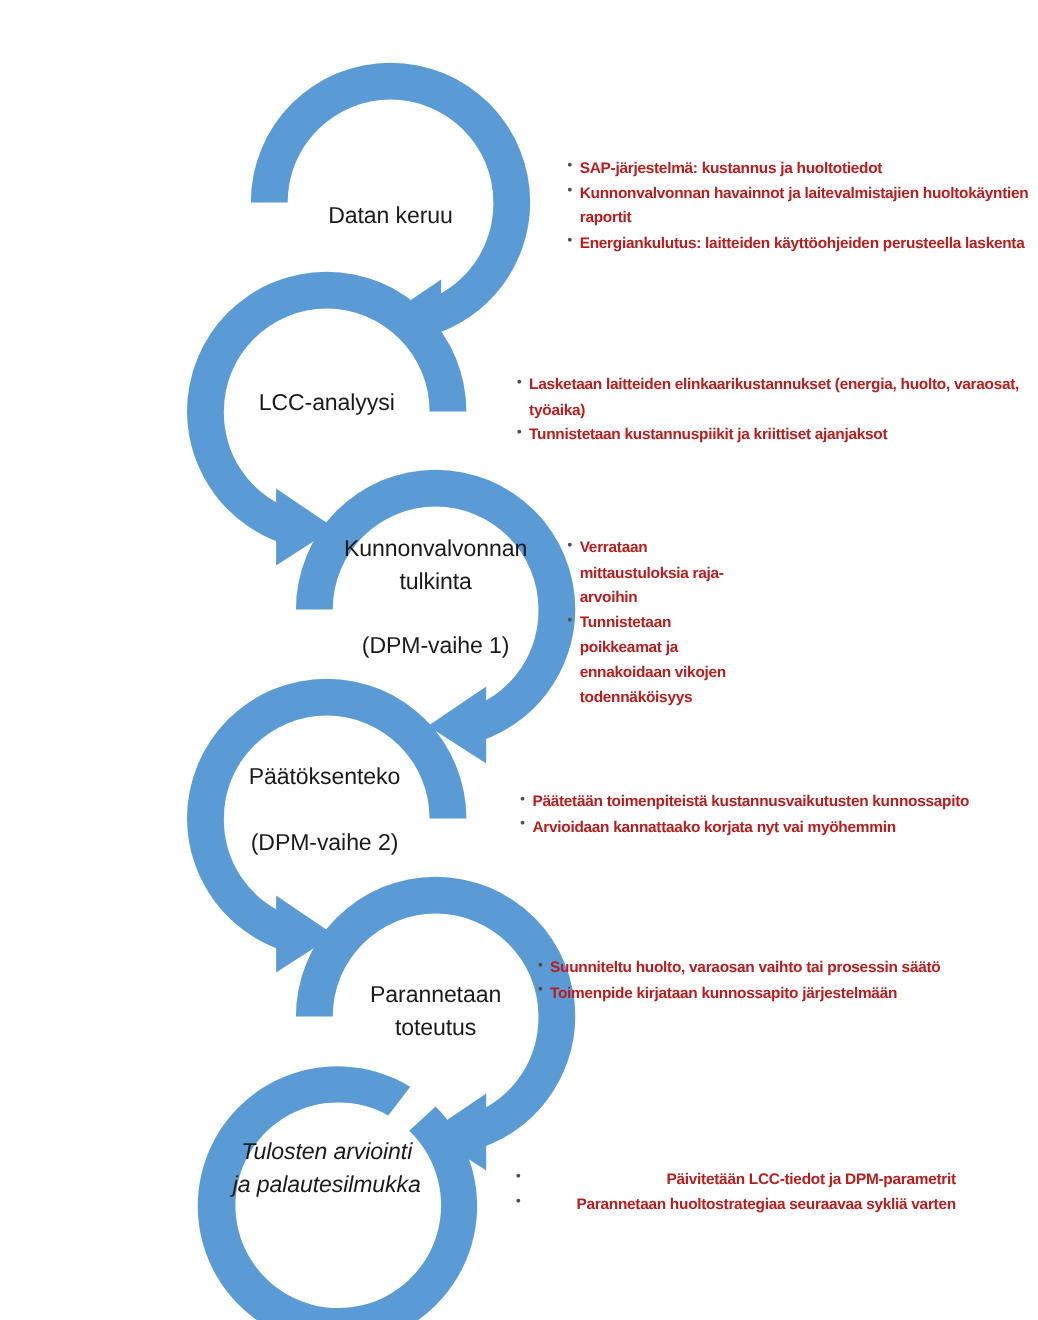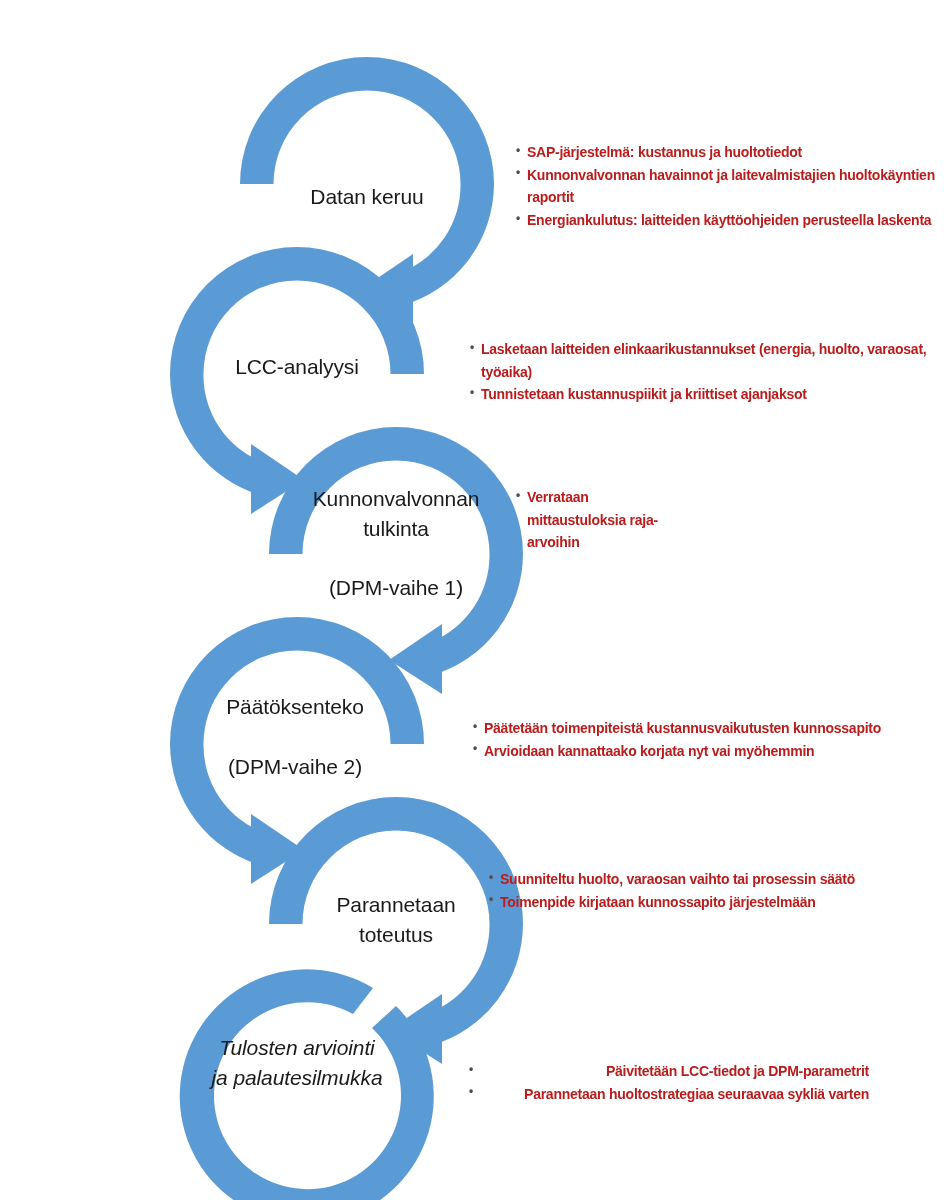--- a/index.html
+++ b/index.html
@@ -55,21 +55,21 @@
     top: -0.5px;
     font-size: 12px;
     color: #4d4d4d;
   }
 </style>
 </head>
 <body>
 
 <div id="canvas">
 
-  <div class="stage" style="left:216px; top:32px; width:302px; height:300px;">
+  <div class="stage" style="left:204px; top:32px; width:302px; height:300px;">
     <svg class="ring-svg" width="302" height="300" viewBox="0 0 302 300">
 
       <path d="M 24 152
                A 127 127 0 0 1 151 25
                A 127 127 0 0 1 278 152
                A 127 127 0 0 1 186 273.6
                L 186 240
                A 93.5 93.5 0 0 0 244.5 152
                A 93.5 93.5 0 0 0 151 58.5
                A 93.5 93.5 0 0 0 57.5 152
@@ -182,20 +182,21 @@
     <div class="bullet-row">Energiankulutus: laitteiden käyttöohjeiden perusteella laskenta</div>
   </div>
 
   <div class="bullets" style="left:470px; top:338px; width:470px;">
     <div class="bullet-row">Lasketaan laitteiden elinkaarikustannukset (energia, huolto, varaosat, työaika)</div>
     <div class="bullet-row">Tunnistetaan kustannuspiikit ja kriittiset ajanjaksot</div>
   </div>
 
   <div class="bullets" style="left:516px; top:486px; width:160px;">
     <div class="bullet-row">Verrataan mittaustuloksia raja-arvoihin</div>
+    <div class="bullet-row">Tunnistetaan poikkeamat ja ennakoidaan vikojen todennäköisyys</div>
   </div>
 
   <div class="bullets" style="left:473px; top:717px; width:420px;">
     <div class="bullet-row">Päätetään toimenpiteistä kustannusvaikutusten kunnossapito</div>
     <div class="bullet-row">Arvioidaan kannattaako korjata nyt vai myöhemmin</div>
   </div>
 
   <div class="bullets" style="left:489px; top:868px; width:400px;">
     <div class="bullet-row">Suunniteltu huolto, varaosan vaihto tai prosessin säätö</div>
     <div class="bullet-row">Toimenpide kirjataan kunnossapito järjestelmään</div>

